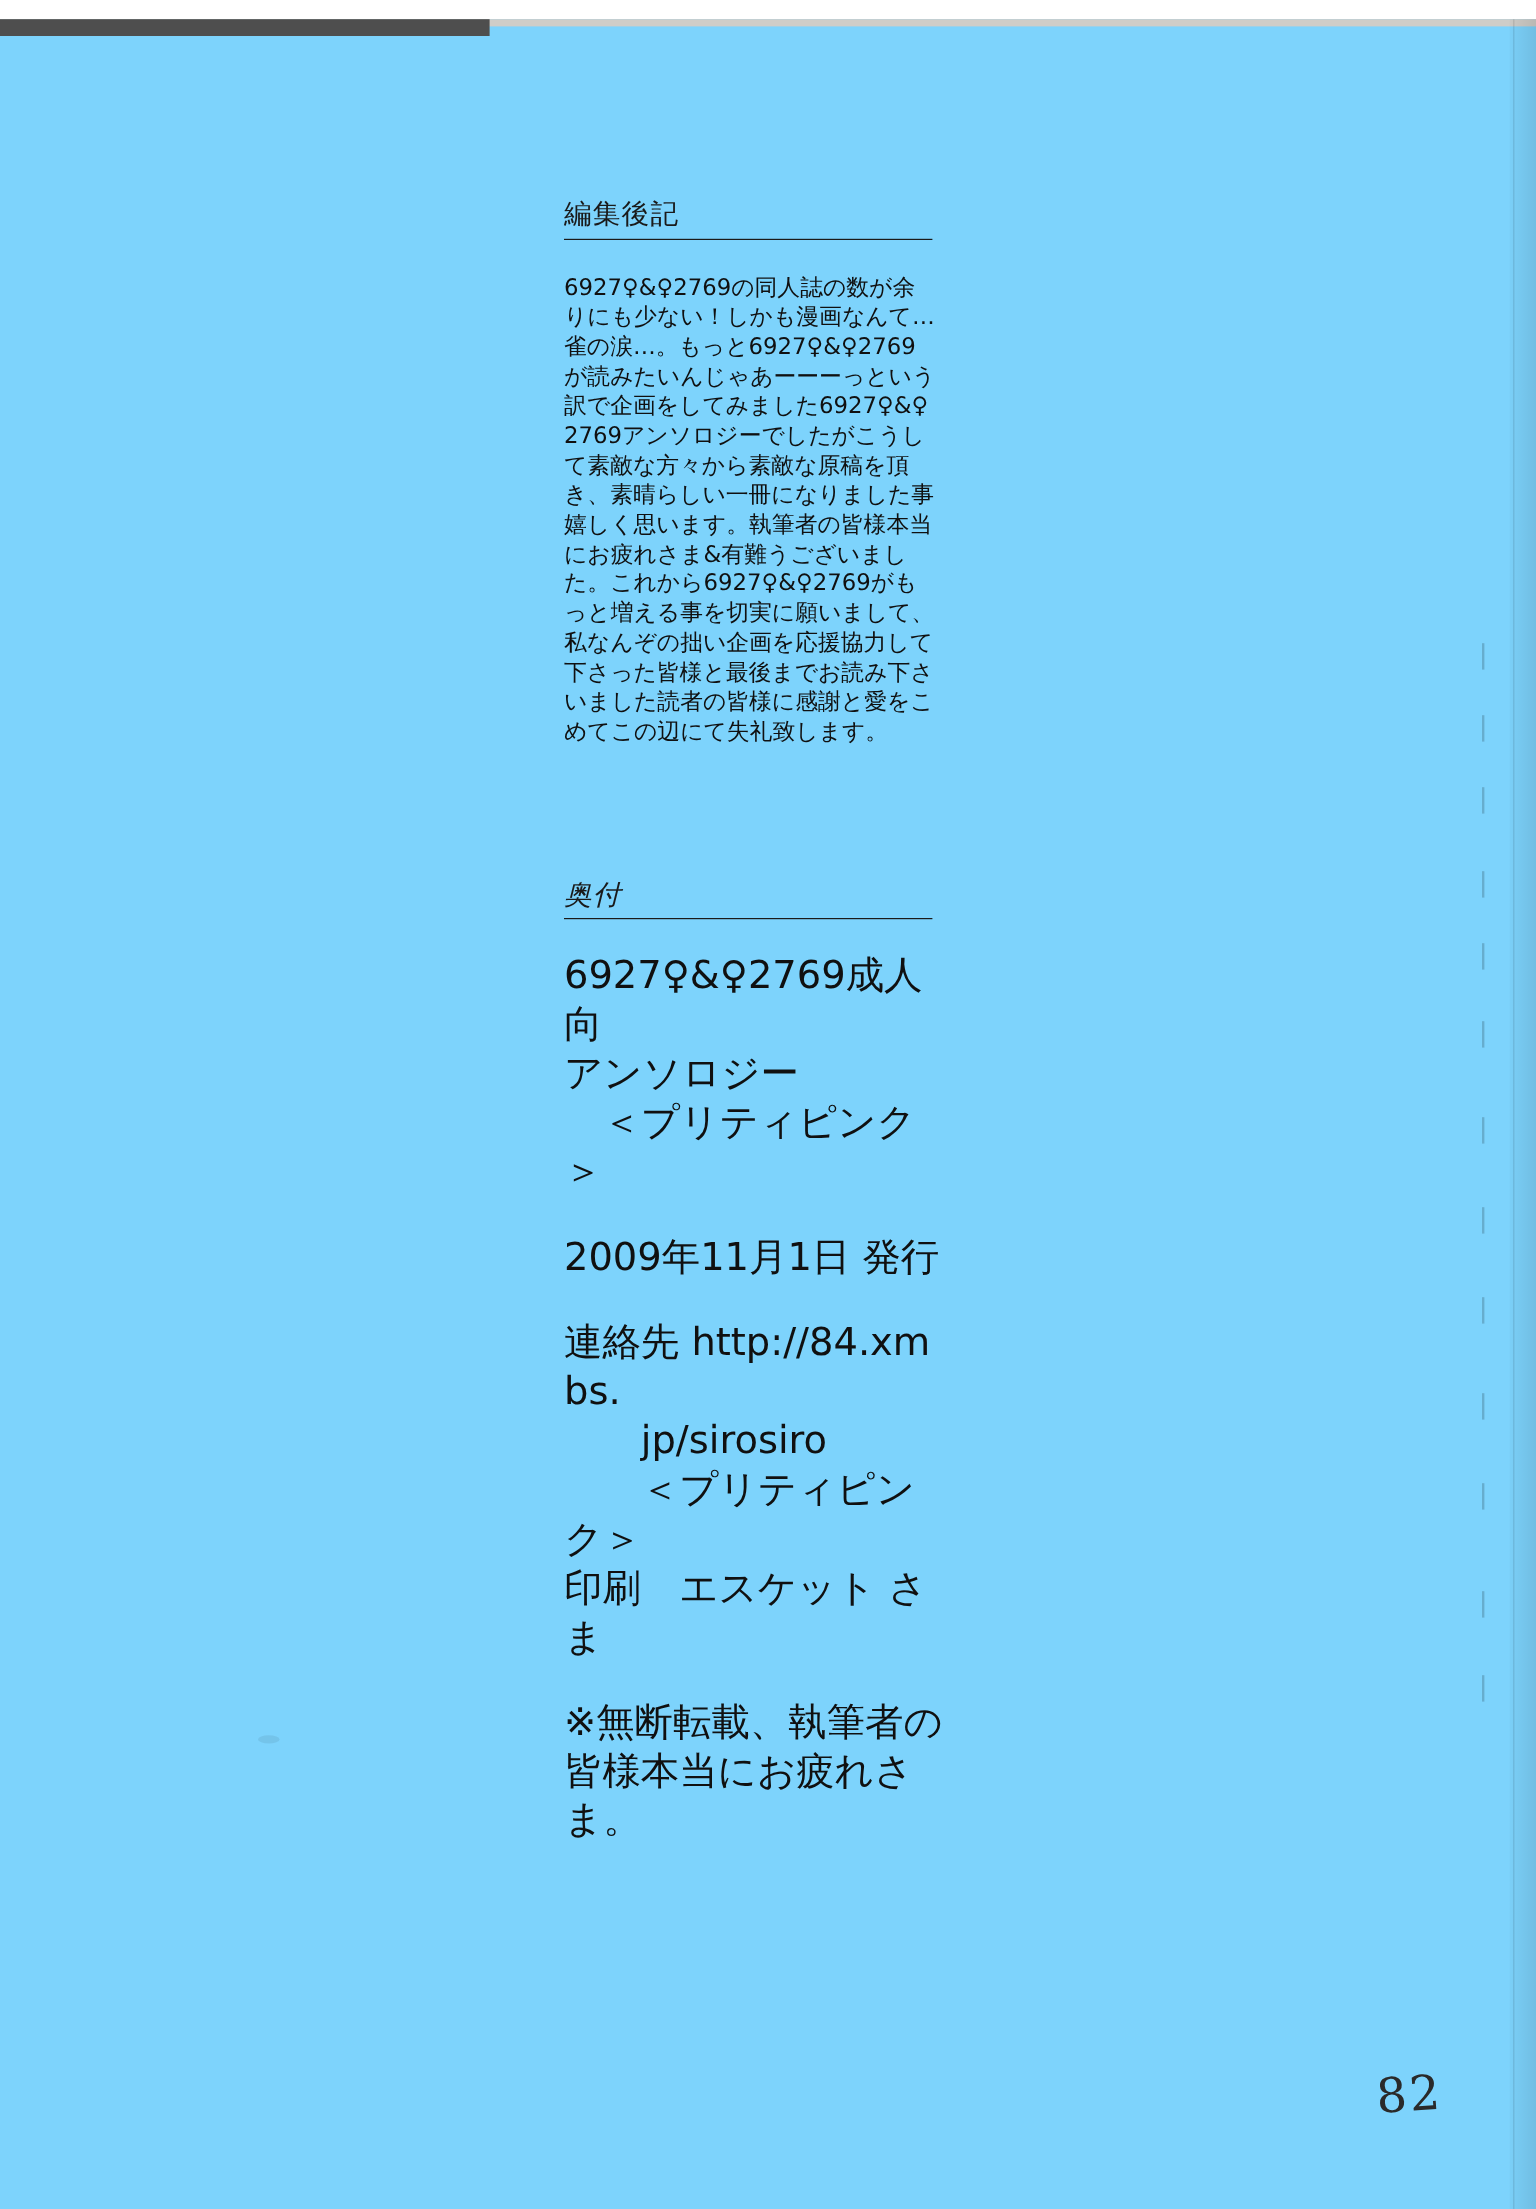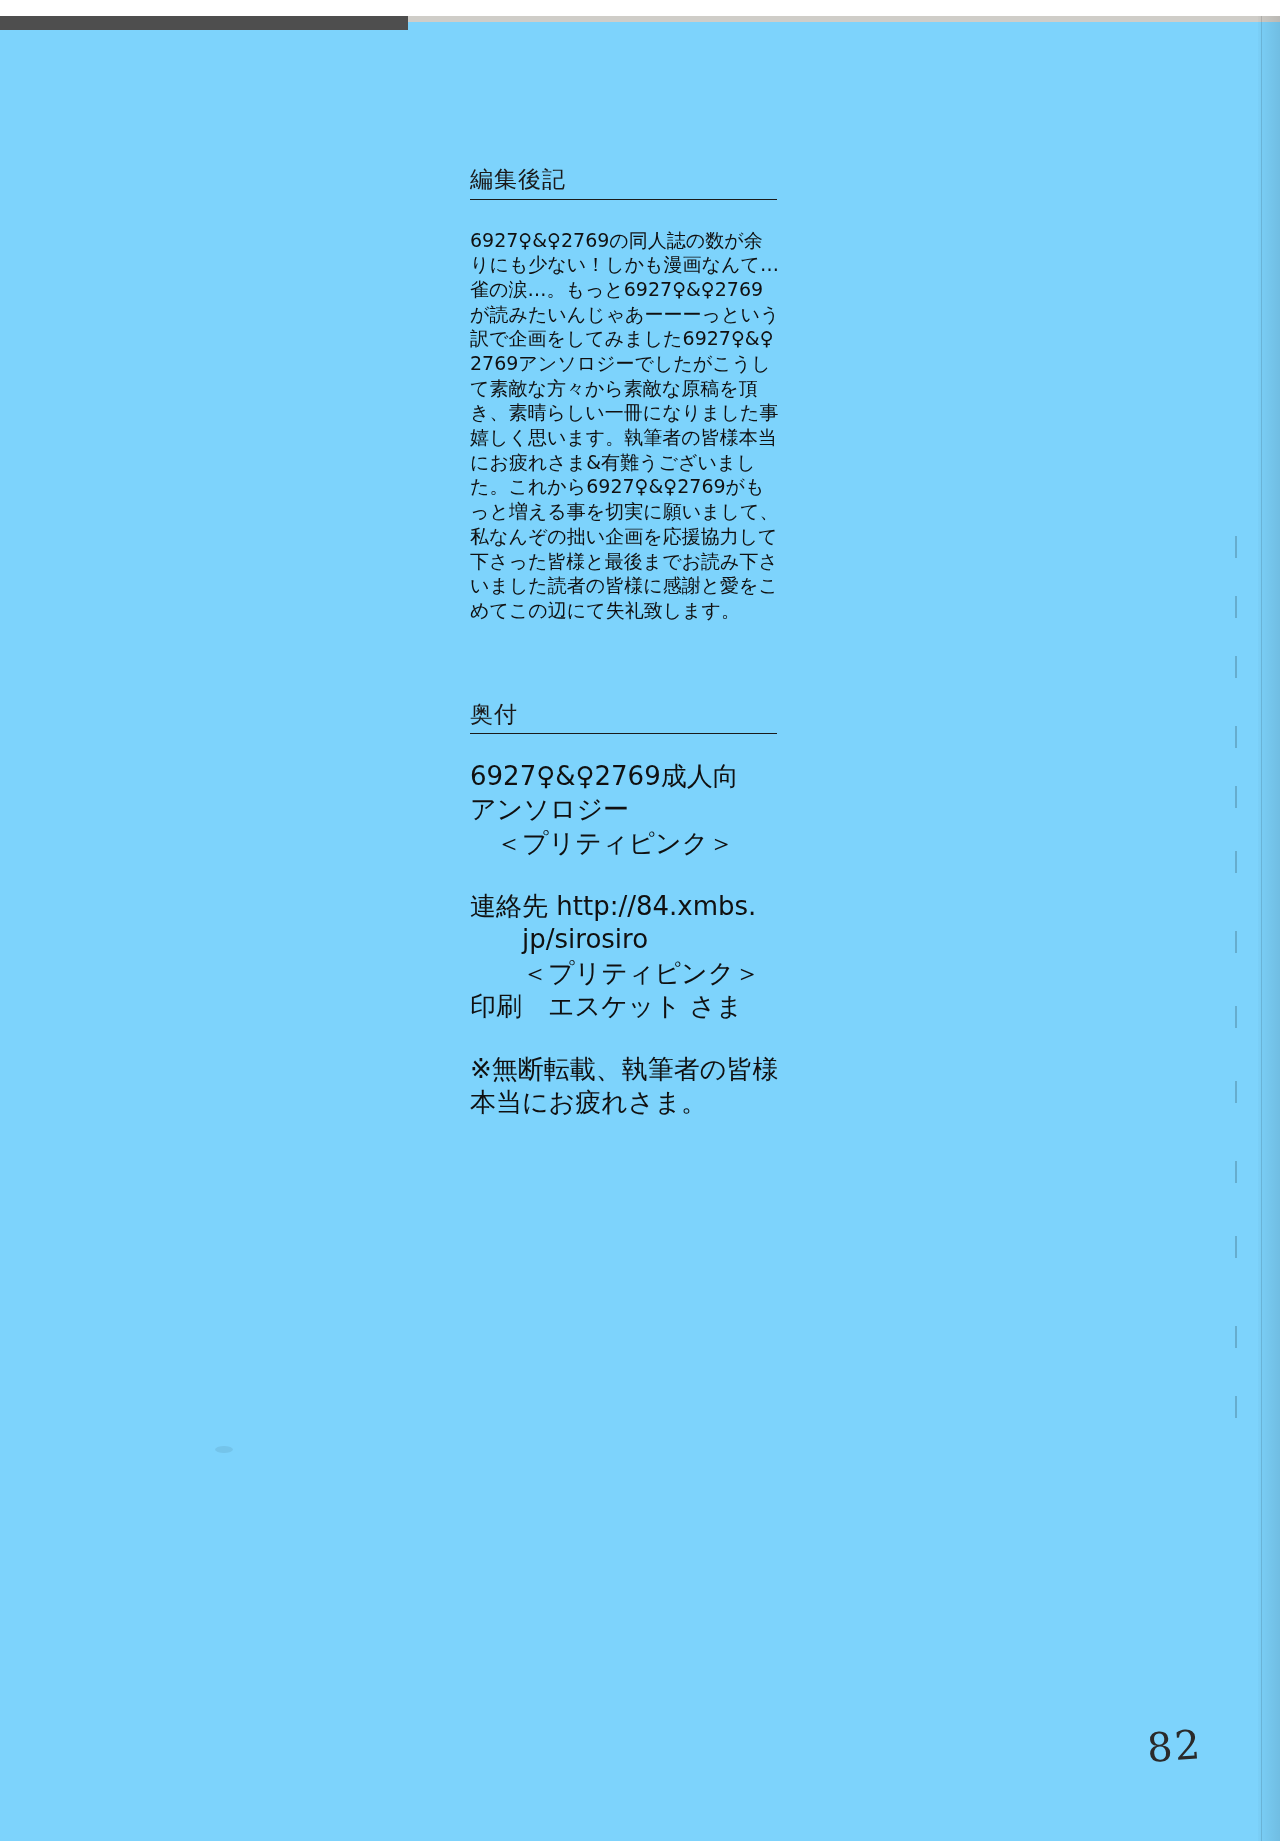--- a/index.html
+++ b/index.html
@@ -99,26 +99,27 @@
     font-size: 19px;
     line-height: 1.30;
     color: #101010;
     letter-spacing: 0px;
     width: 312px;
     word-break: break-all;
     white-space: pre-wrap;
   }
 
   .colophon-head {
-    margin-top: 78px;
+    margin-top: 110px;
+    font-style: italic;
   }
 
   .colophon-block {
     margin-top: 26px;
-    font-size: 26px;
+    font-size: 32px;
     line-height: 1.28;
     color: #101010;
     width: 320px;
     white-space: pre-wrap;
     word-break: break-all;
   }
   .colophon-block + .colophon-block {
     margin-top: 30px;
   }
 
@@ -175,20 +176,21 @@
     <hr class="head-rule">
 
     <div class="body-text">6927♀&amp;♀2769の同人誌の数が余りにも少ない！しかも漫画なんて…雀の涙…。もっと6927♀&amp;♀2769が読みたいんじゃあーーーっという訳で企画をしてみました6927♀&amp;♀2769アンソロジーでしたがこうして素敵な方々から素敵な原稿を頂き、素晴らしい一冊になりました事嬉しく思います。執筆者の皆様本当にお疲れさま&amp;有難うございました。これから6927♀&amp;♀2769がもっと増える事を切実に願いまして、私なんぞの拙い企画を応援協力して下さった皆様と最後までお読み下さいました読者の皆様に感謝と愛をこめてこの辺にて失礼致します。</div>
 
     <div class="section-head colophon-head">奥付</div>
     <hr class="head-rule">
 
     <div class="colophon-block">6927♀&amp;♀2769成人向
 アンソロジー
 　＜プリティピンク＞</div>
+    <div class="colophon-block">2009年11月1日 発行</div>
     <div class="colophon-block">連絡先 http://84.xmbs.
 　　jp/sirosiro
 　　＜プリティピンク＞
 印刷　エスケット さま</div>
     <div class="colophon-block">※無断転載、執筆者の皆様本当にお疲れさま。</div>
 
   </div>
 
   <div class="page-number">82</div>
 </div>

